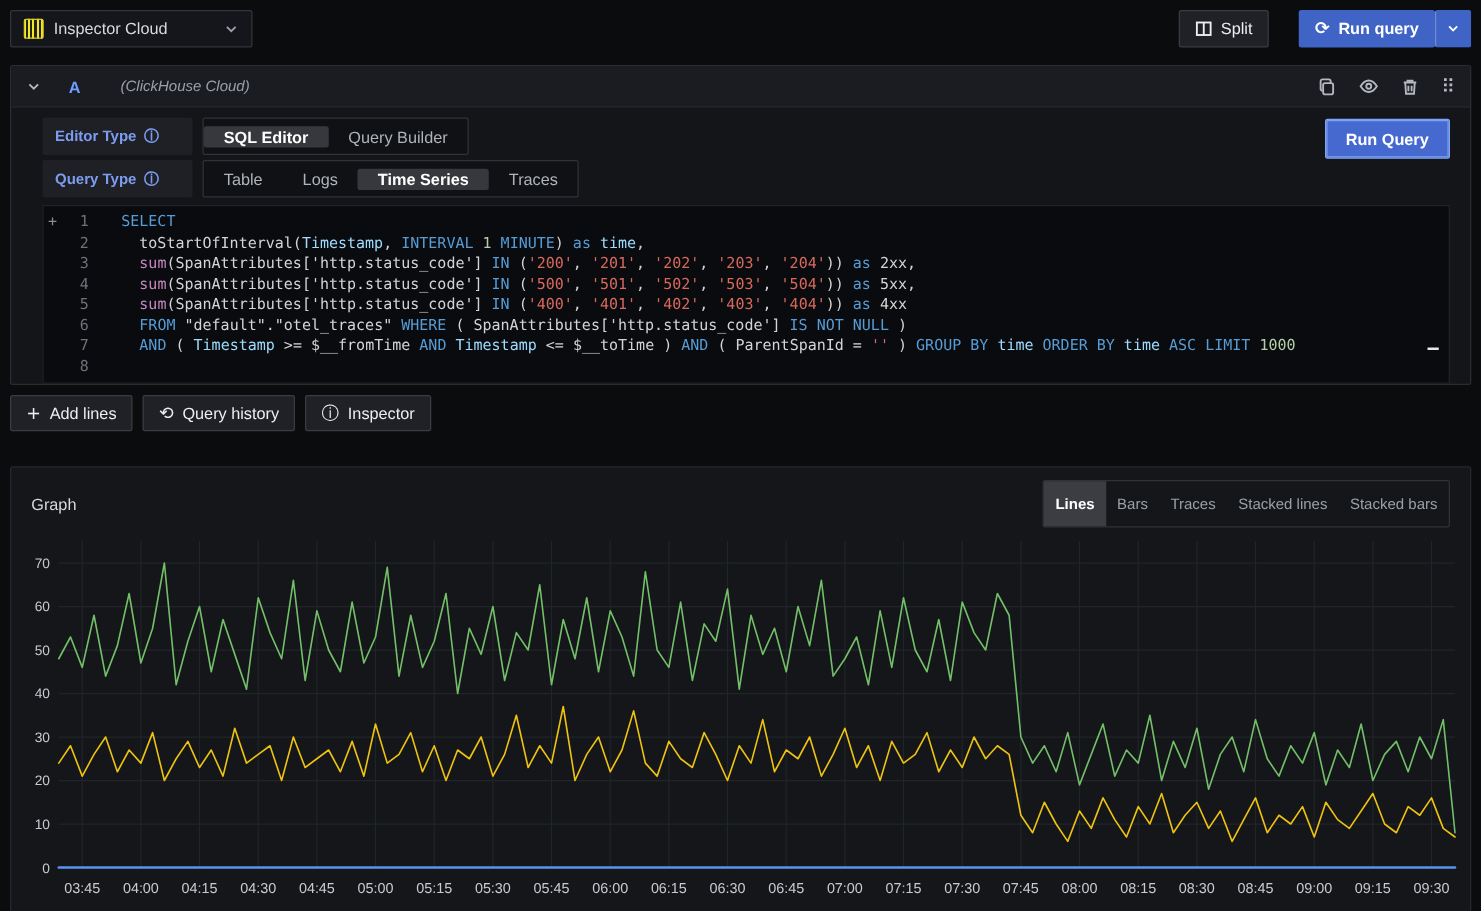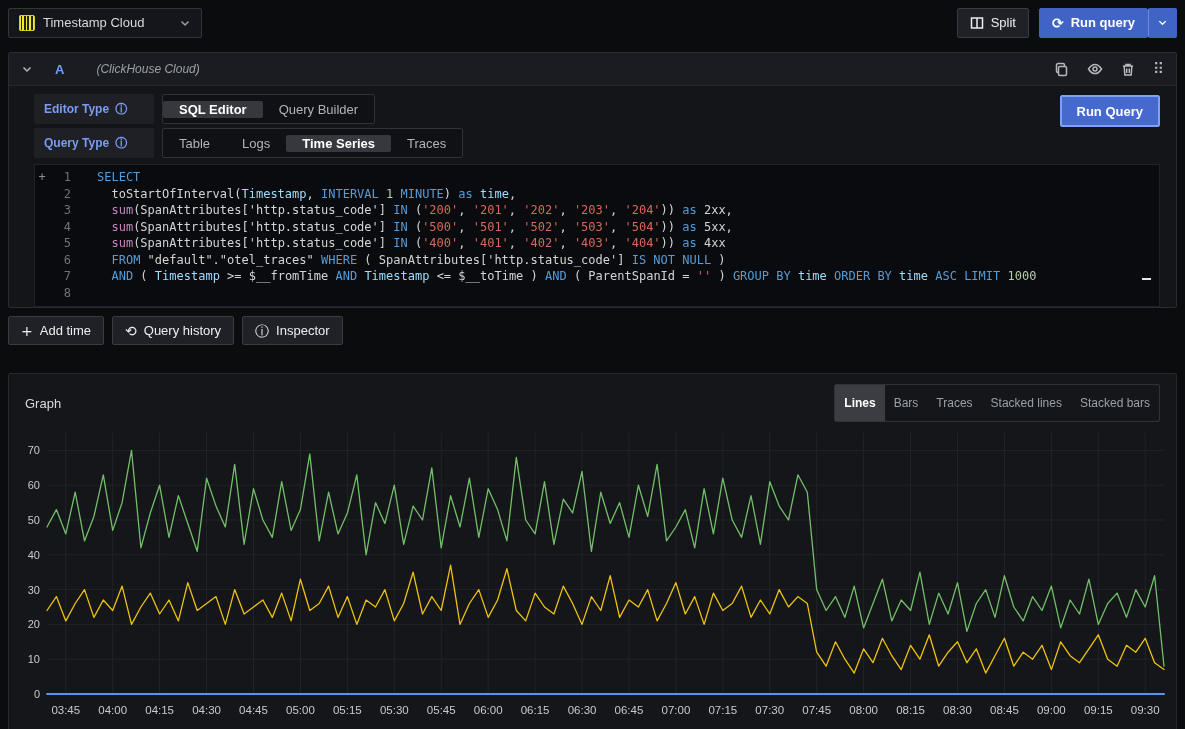--- a/index.html
+++ b/index.html
@@ -19,21 +19,21 @@
     display:flex; align-items:center; gap:8px; height:30px; width:194px;
     background:#15161b; border:1px solid #33353a; border-radius:2px;
     padding:0 10px; color:#d8d9da; cursor:pointer;
   }
   .ds-picker .ds-name { flex:1; font-weight:500; }
   .ch-logo {
     width:16px; height:16px; border-radius:2px;
     background:repeating-linear-gradient(90deg,#f5e72c 0 1.6px,#23240f 1.6px 3.4px);
     outline:1px solid #d8cc28; outline-offset:-1px;
   }
-  .topbar-right { margin-left:auto; display:flex; align-items:center; gap:10px; }
+  .topbar-right { margin-left:auto; display:flex; align-items:center; gap:24px; }
   .btn {
     display:inline-flex; align-items:center; gap:7px; height:30px;
     background:#1f2126; border:1px solid #393c42; border-radius:2px;
     color:#eceef0; font-weight:500; font-size:13px; padding:0 12px; cursor:pointer;
     font-family:"Liberation Sans", sans-serif;
   }
   .btn-group { display:inline-flex; }
   .btn-group .btn + .btn { border-left:none; }
   .btn.icon-only { padding:0 9px; }
   .btn-primary-split { display:inline-flex; }
@@ -114,21 +114,21 @@
   .legend-item { display:flex; align-items:center; gap:7px; cursor:pointer; }
   .legend-swatch { width:15px; height:4px; border-radius:2px; }
   .legend-label { font-size:12px; color:#d0d3d8; }
 </style>
 </head>
 <body>
 
 <div class="topbar">
   <div class="ds-picker">
     <span class="ch-logo"></span>
-    <span class="ds-name">Timestamp Cloud</span>
+    <span class="ds-name">Inspector Cloud</span>
     <svg class="icon-svg" width="12" height="12" viewBox="0 0 12 12">
         <path d="M2.5 4.5 L6 8 L9.5 4.5" stroke="#9aa0a6"></path>
       </svg>
   </div>
   <div class="topbar-right">
     <button class="btn">
       <svg class="icon-svg" width="14" height="14" viewBox="0 0 14 14">
           <rect x="1.5" y="2" width="11" height="10" stroke="#eceef0"></rect>
           <line x1="7" y1="2" x2="7" y2="12" stroke="#eceef0"></line>
         </svg>
@@ -218,21 +218,21 @@
           <div class="code-line"><span class="code-gutter"></span><span class="line-no">8</span><span class="code-text"></span></div>
         </div>
       <span class="text-cursor"></span>
     </div>
   </div>
 </section>
 
 <div class="explore-footer">
   <button class="btn">
     <span class="glyph">+</span>
-    <span>Add time</span>
+    <span>Add lines</span>
   </button>
   <button class="btn">
     <span class="glyph">⟲</span>
     <span>Query history</span>
   </button>
   <button class="btn">
     <span class="glyph">ⓘ</span>
     <span>Inspector</span>
   </button>
 </div>

